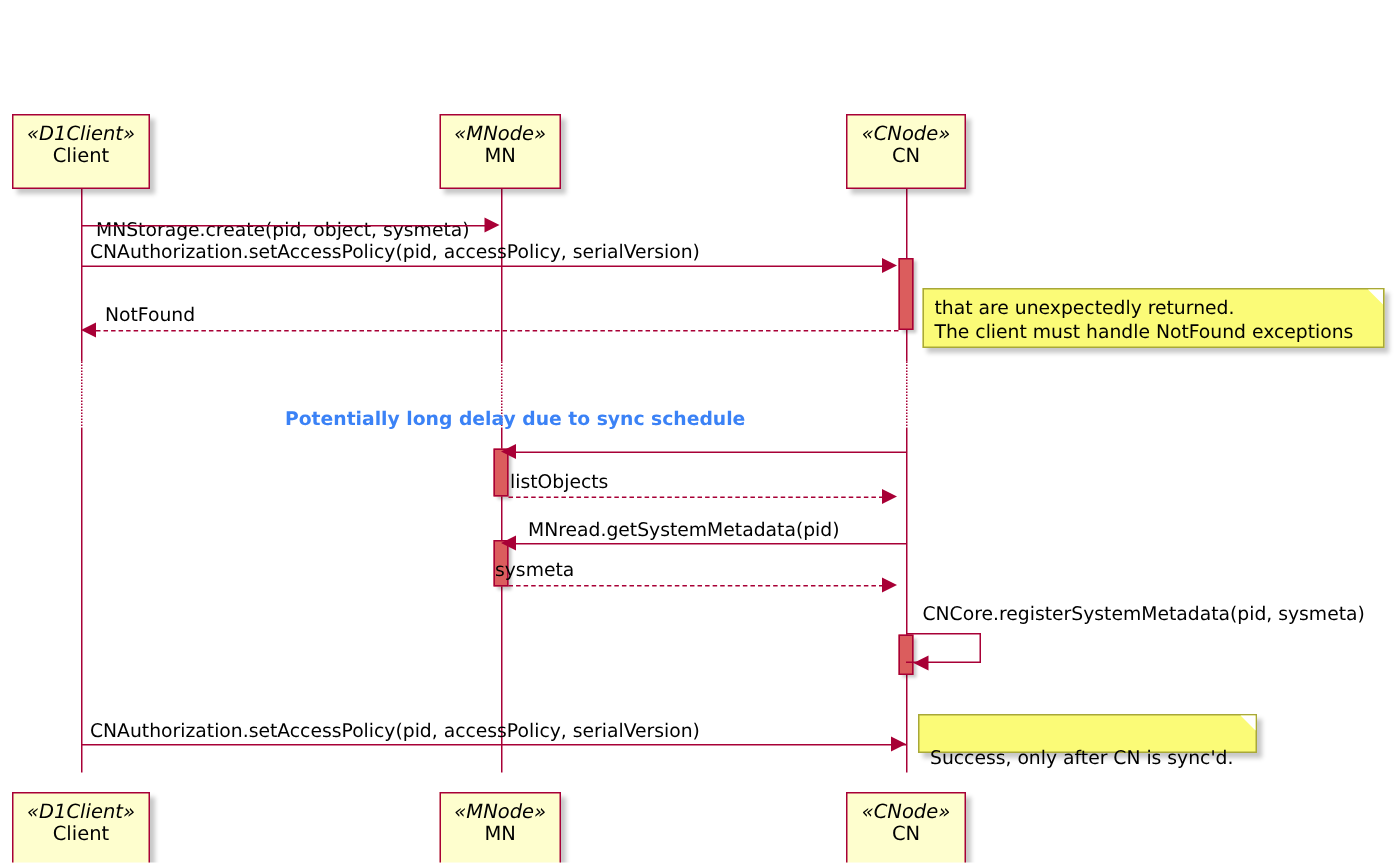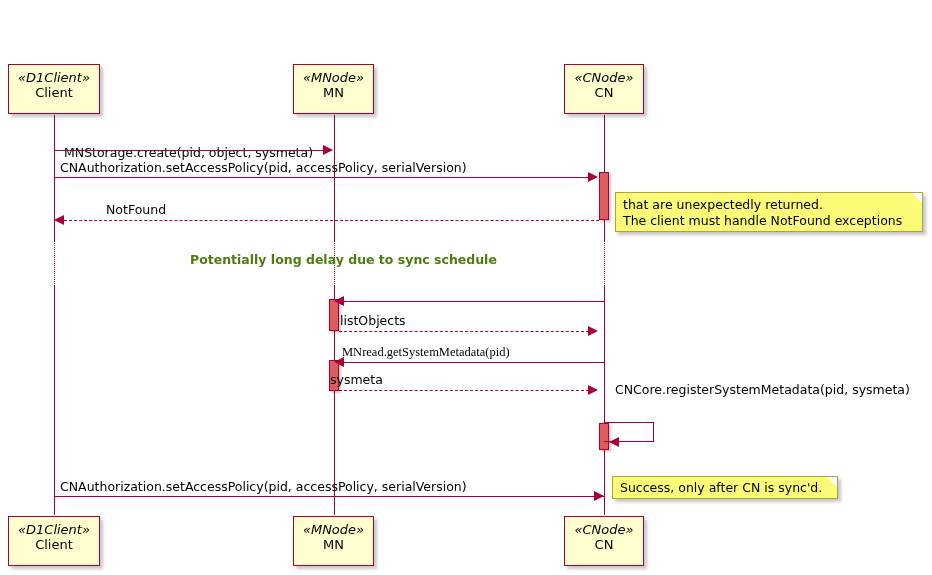--- a/index.html
+++ b/index.html
@@ -33,20 +33,21 @@
   
   .participant {
     position: absolute;
     box-sizing: border-box;
     background: #FEFECE;
     border: 1.6px solid #A80036;
     text-align: center;
     line-height: 1.12;
     padding-top: 6px;
     box-shadow: 3px 3px 3px rgba(0,0,0,0.22);
+    margin-top: 12px;
   }
   .participant .stereo {
     display: block;
     font-style: italic;
     font-size: 13px;
     color: #000000;
     white-space: nowrap;
   }
   .participant .pname {
     display: block;
@@ -108,22 +109,23 @@
     position: absolute;
     border: 1.5px solid #A80036;
     border-left: none;
     box-sizing: border-box;
   }
   
   .delay-label {
     position: absolute;
     font-size: 12.5px;
     font-weight: bold;
-    color: #4d7c0f;
-    white-space: nowrap;
+    color: #3b82f6;
+    white-space: nowrap;
+    margin-top: 19px;
   }
   
   .note {
     position: absolute;
     box-sizing: border-box;
     background: #FBFB77;
     border: 1.1px solid #A8A838;
     font-size: 12.5px;
     line-height: 1.25;
     color: #000000;
@@ -197,53 +199,53 @@
   <div class="activation" style="left:599px; top:423px; height:27px;"></div>
 
   <div class="msg-label" style="left:64px; top:145px;">MNStorage.create(pid, object, sysmeta)</div>
   <div class="msg-line" style="left:54px; top:150px; width:270px;"></div>
   <div class="arrow-head right" style="left:323px; top:145px;"></div>
 
   <div class="msg-label" style="left:60px; top:160px;">CNAuthorization.setAccessPolicy(pid, accessPolicy, serialVersion)</div>
   <div class="msg-line" style="left:54px; top:177px; width:535px;"></div>
   <div class="arrow-head right" style="left:588px; top:172px;"></div>
 
-  <div class="msg-label" style="left:70px; top:202px;margin-left:36px;">NotFound</div>
+  <div class="msg-label" style="left:70px; top:202px;">NotFound</div>
   <div class="msg-line dashed" style="left:64px; top:220px; width:535px;"></div>
   <div class="arrow-head left" style="left:54px; top:215px;"></div>
 
   <div class="note" style="left:615px; top:192px; width:308px; height:40px;">
     <span class="fold"></span>
     <span class="note-text">that are unexpectedly returned.</span>
     <span class="note-text">The client must handle NotFound exceptions</span>
   </div>
 
   <div class="delay-label" style="left:190px; top:252px;">Potentially long delay due to sync schedule</div>
 
   <div class="msg-line" style="left:344px; top:301px; width:260px;"></div>
   <div class="arrow-head left" style="left:334px; top:296px;"></div>
 
   <div class="msg-label" style="left:340px; top:313px;">listObjects</div>
   <div class="msg-line dashed" style="left:339px; top:331px; width:250px;"></div>
   <div class="arrow-head right" style="left:588px; top:326px;"></div>
 
-  <div class="msg-label" style="left:342px; top:345px;font-family:Liberation Serif, serif;">MNread.getSystemMetadata(pid)</div>
+  <div class="msg-label" style="left:352px; top:345px;">MNread.getSystemMetadata(pid)</div>
   <div class="msg-line" style="left:344px; top:362px; width:260px;"></div>
   <div class="arrow-head left" style="left:334px; top:357px;"></div>
 
   <div class="msg-label" style="left:330px; top:372px;">sysmeta</div>
   <div class="msg-line dashed" style="left:339px; top:390px; width:250px;"></div>
   <div class="arrow-head right" style="left:588px; top:385px;"></div>
 
-  <div class="msg-label" style="left:615px; top:382px;text-align:right;">CNCore.registerSystemMetadata(pid, sysmeta)</div>
+  <div class="msg-label" style="left:615px; top:401px;text-align:right;">CNCore.registerSystemMetadata(pid, sysmeta)</div>
   <div class="self-call" style="left:604px; top:422px; width:50px; height:20px;"></div>
   <div class="arrow-head left" style="left:609px; top:437px;"></div>
 
   <div class="msg-label" style="left:60px; top:479px;">CNAuthorization.setAccessPolicy(pid, accessPolicy, serialVersion)</div>
   <div class="msg-line" style="left:54px; top:496px; width:550px;"></div>
   <div class="arrow-head right" style="left:594px; top:491px;"></div>
 
-  <div class="note" style="left:612px; top:476px; width:226px; height:23px; padding-top:3px;">
+  <div class="note" style="left:612px; top:476px; width:226px; height:23px; padding-top:20px;">
     <span class="fold"></span>
     <span class="note-text">Success, only after CN is sync'd.</span>
   </div>
 
 </div>
 
 </body></html>

